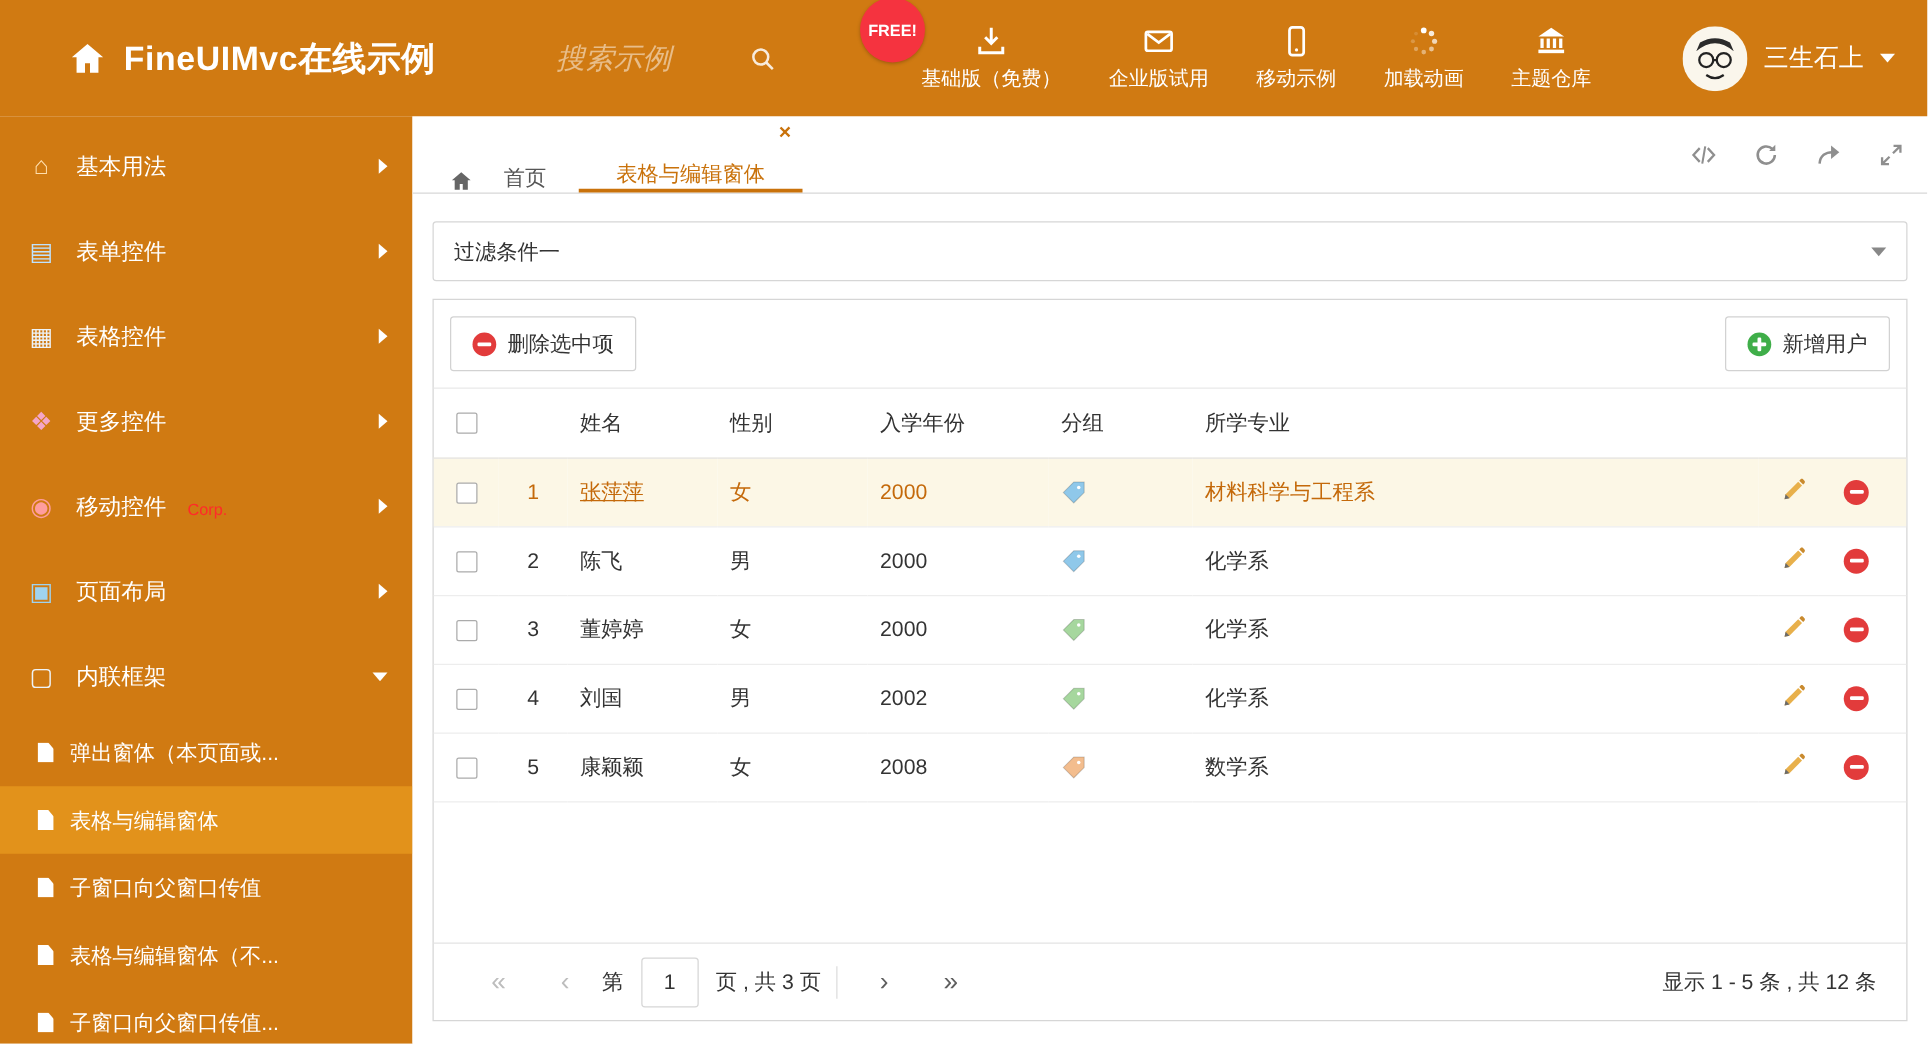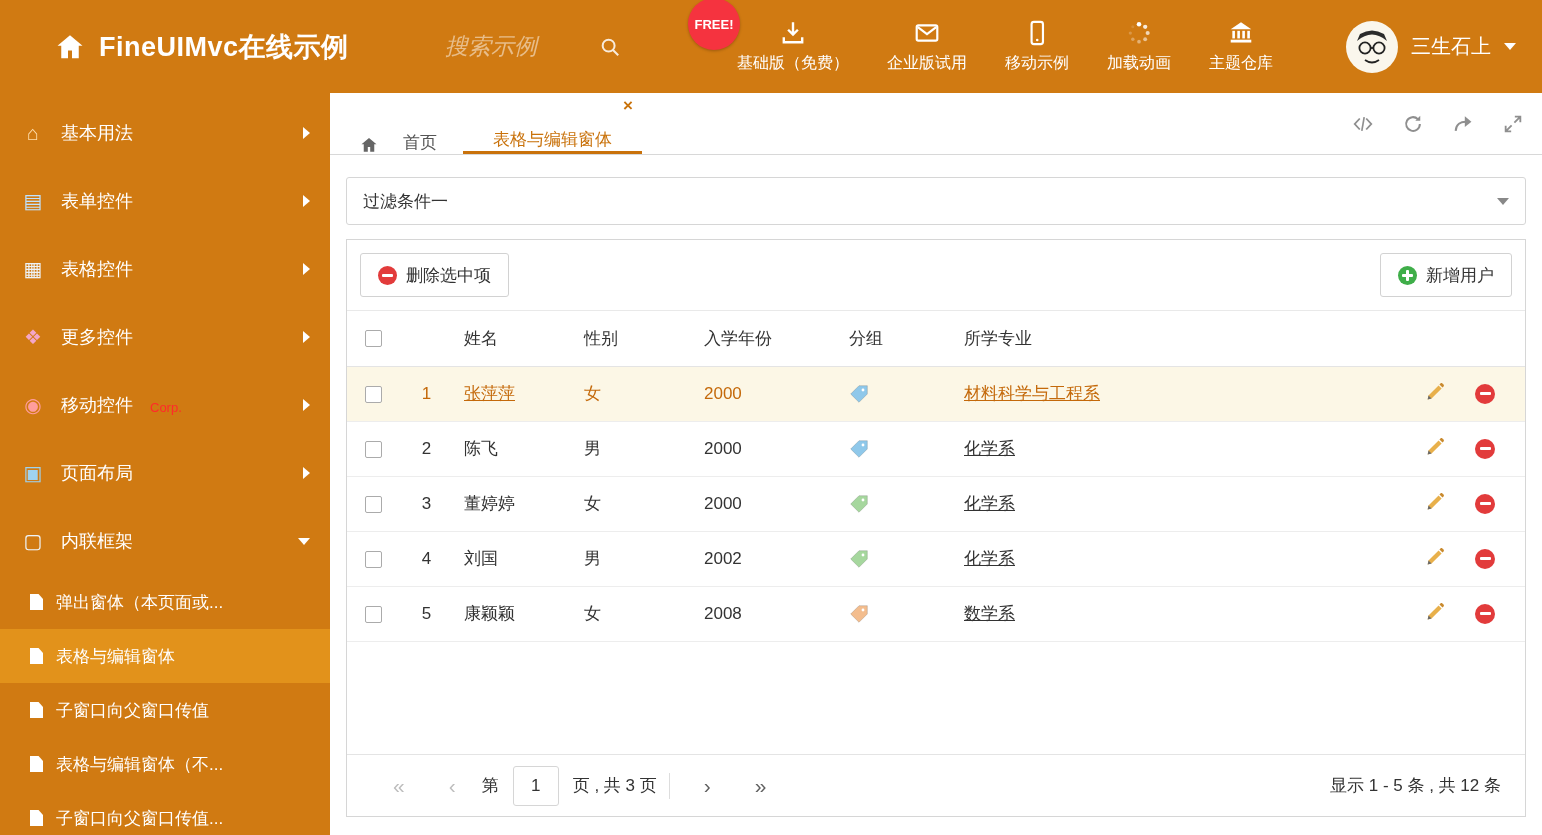--- a/index.html
+++ b/index.html
@@ -58,21 +58,21 @@
   .icon-plus  { background:#3fae49; }
   .icon-minus::before,.icon-plus::before { content:""; position:absolute; left:4px; top:8px; width:11px; height:3px; background:#fff; border-radius:1px; }
   .icon-plus::after { content:""; position:absolute; left:8px; top:4px; width:3px; height:11px; background:#fff; border-radius:1px; }
 
   table { width:100%; border-collapse:collapse; font-size:17px; table-layout:fixed; }
   th { font-weight:normal; color:#333; text-align:left; height:55px; border-bottom:1px solid #e4e4e4; padding:0 10px; }
   td { height:55px; border-bottom:1px solid #ededed; padding:0 10px; color:#333; }
   .col-check,.th-check { text-align:center; padding:0; }
   .col-num,.th-num { text-align:center; padding:0; }
   .checkbox { display:inline-block; width:17px; height:17px; border:1px solid #ababab; border-radius:2px; background:#fff; vertical-align:middle; cursor:pointer; }
-  .major-link { color:#333; text-decoration:underline; cursor:pointer; }
+  .major-link { color:#333; cursor:pointer; }
   tr.selected { background:#fcf7e6; }
   tr.selected td { color:#c4690a; }
   tr.selected .name-text { color:#c4690a; text-decoration:underline; }
   tr.selected .major-link { color:#c4690a; }
   .col-actions { text-align:right; padding-right:30px; white-space:nowrap; }
   .edit-icon { display:inline-block; vertical-align:middle; margin-right:24px; cursor:pointer; }
   .row-delete { display:inline-block; vertical-align:middle; width:20px; height:20px; border-radius:50%; background:#e23b3b; position:relative; cursor:pointer; }
   .row-delete::before { content:""; position:absolute; left:4.5px; top:8.5px; width:11px; height:3px; background:#fff; border-radius:1px; }
   .tag-svg { vertical-align:middle; }
 

